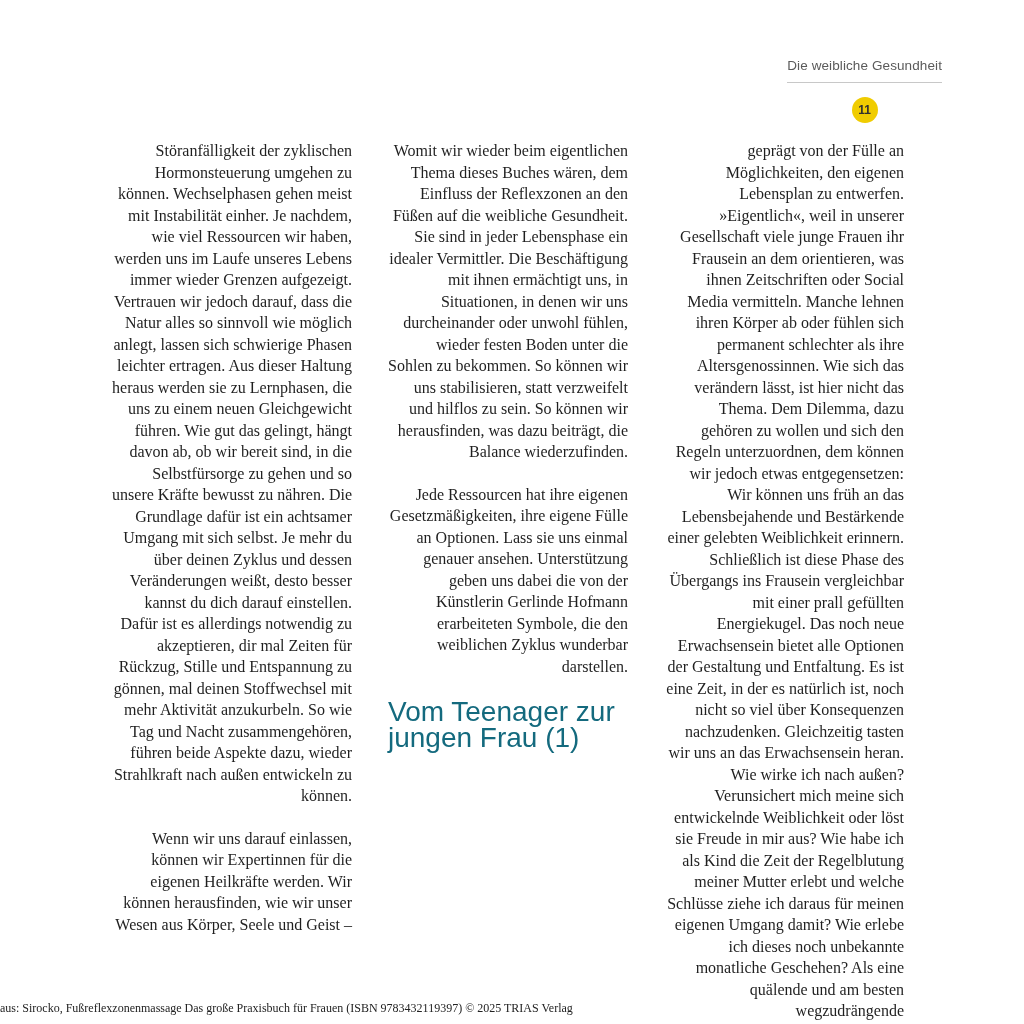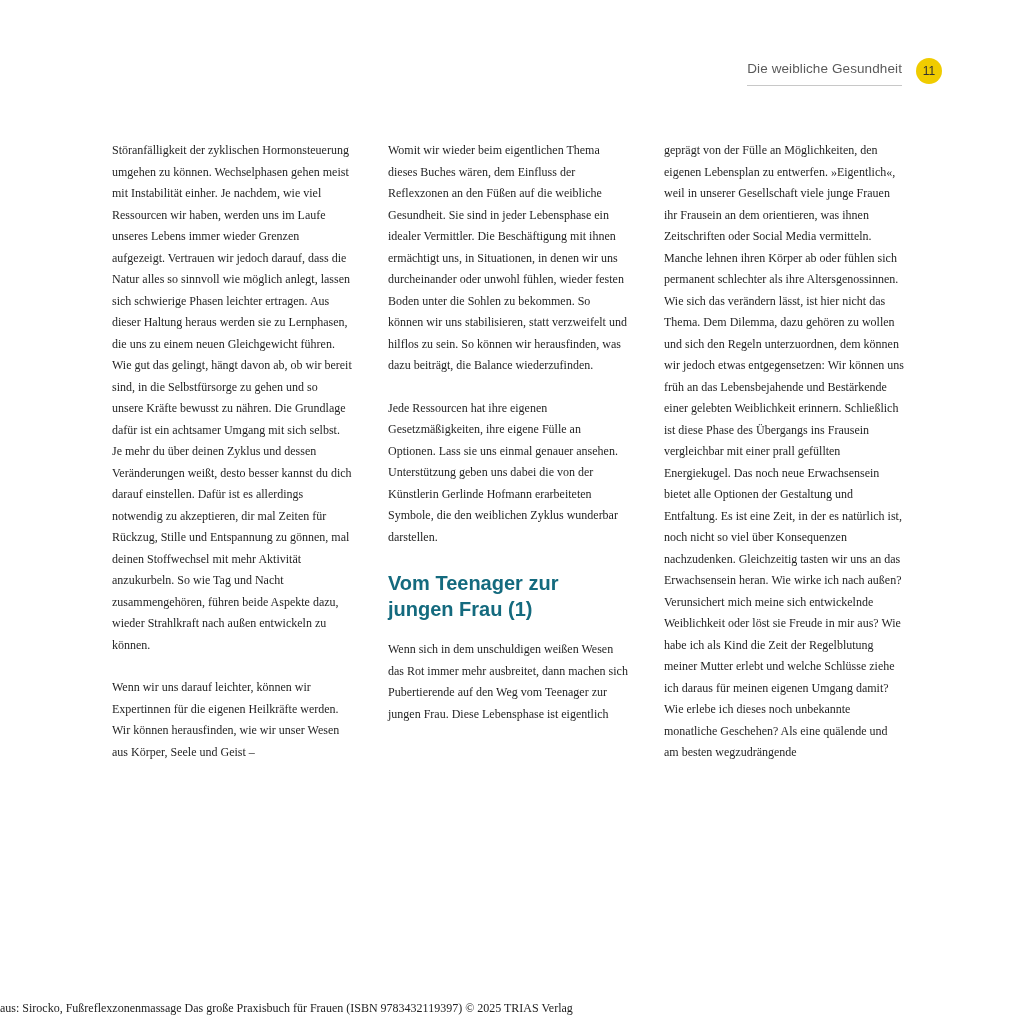--- a/index.html
+++ b/index.html
@@ -16,67 +16,68 @@
   .page { position: absolute; inset: 0; }
 
   
   .running-header {
     position: absolute;
     top: 58px;
     right: 82px;
     display: flex;
     align-items: center;
     gap: 14px;
+    flex-direction: column;
   }
   .rh-title {
     font-family: "Liberation Sans", sans-serif;
     font-size: 13.5px;
     color: #5a5a5a;
     padding-bottom: 9px;
     border-bottom: 1px solid #c8c8c8;
     letter-spacing: 0.1px;
   }
   .page-badge {
     width: 26px;
     height: 26px;
     border-radius: 50%;
     display: flex;
     align-items: center;
     justify-content: center;
     font-family: "Liberation Sans", sans-serif;
     font-size: 12px;
-    font-weight: normal;
+    font-weight: bold;
     color: #303030;
     background: #f0cc00; 
     margin-bottom: 4px;
   }
 
   
   .columns {
     position: absolute;
     left: 112px;
     top: 140px;
     width: 792px;
     display: flex;
     gap: 36px;
   }
   .col { width: 240px; flex: 0 0 240px; }
   .col p {
     margin: 0 0 21px 0;
-    font-size: 12px;
+    font-size: 16px;
     line-height: 21.5px;
-    text-align: left;
+    text-align: right;
     hyphens: auto;
     -webkit-hyphens: auto;
   }
   .section-heading {
     font-family: "Liberation Sans", sans-serif;
-    font-size: 20px;
+    font-size: 28px;
     line-height: 26px;
-    font-weight: 700;
+    font-weight: 400;
     color: #146a7e; 
     margin: 22px 0 17px 0;
   }
 
   
   .footer {
     position: absolute;
     left: 0;
     right: 0;
     top: 1001px;
@@ -94,28 +95,27 @@
 
   <div class="running-header">
     <span class="rh-title">Die weibliche Gesundheit</span>
     <span class="page-badge" style="background: rgb(240, 204, 0);">11</span>
   </div>
 
   <div class="columns">
 
     <div class="col">
       <p>Störanfälligkeit der zyklischen Hormonsteuerung umgehen zu können. Wechselphasen gehen meist mit Instabilität einher. Je nachdem, wie viel Ressourcen wir haben, werden uns im Laufe unseres Lebens immer wieder Grenzen aufgezeigt. Vertrauen wir jedoch darauf, dass die Natur alles so sinnvoll wie möglich anlegt, lassen sich schwierige Phasen leichter ertragen. Aus dieser Haltung heraus werden sie zu Lernphasen, die uns zu einem neuen Gleichgewicht führen. Wie gut das gelingt, hängt davon ab, ob wir bereit sind, in die Selbstfürsorge zu gehen und so unsere Kräfte bewusst zu nähren. Die Grundlage dafür ist ein achtsamer Umgang mit sich selbst. Je mehr du über deinen Zyklus und dessen Veränderungen weißt, desto besser kannst du dich darauf einstellen. Dafür ist es allerdings notwendig zu akzeptieren, dir mal Zeiten für Rückzug, Stille und Entspannung zu gönnen, mal deinen Stoffwechsel mit mehr Aktivität anzukurbeln. So wie Tag und Nacht zusammengehören, führen beide Aspekte dazu, wieder Strahlkraft nach außen entwickeln zu können.</p>
-      <p>Wenn wir uns darauf leichter, können wir Expertinnen für die eigenen Heilkräfte werden. Wir können herausfinden, wie wir unser Wesen aus Körper, Seele und Geist –</p>
+      <p>Wenn wir uns darauf einlassen, können wir Expertinnen für die eigenen Heilkräfte werden. Wir können herausfinden, wie wir unser Wesen aus Körper, Seele und Geist –</p>
     </div>
 
     <div class="col">
       <p>Womit wir wieder beim eigentlichen Thema dieses Buches wären, dem Einfluss der Reflexzonen an den Füßen auf die weibliche Gesundheit. Sie sind in jeder Lebensphase ein idealer Vermittler. Die Beschäftigung mit ihnen ermächtigt uns, in Situationen, in denen wir uns durcheinander oder unwohl fühlen, wieder festen Boden unter die Sohlen zu bekommen. So können wir uns stabilisieren, statt verzweifelt und hilflos zu sein. So können wir herausfinden, was dazu beiträgt, die Balance wiederzufinden.</p>
       <p>Jede Ressourcen hat ihre eigenen Gesetzmäßigkeiten, ihre eigene Fülle an Optionen. Lass sie uns einmal genauer ansehen. Unterstützung geben uns dabei die von der Künstlerin Gerlinde Hofmann erarbeiteten Symbole, die den weiblichen Zyklus wunderbar darstellen.</p>
       <h2 class="section-heading" style="color: rgb(20, 106, 126);">Vom Teenager zur jungen Frau (1)</h2>
-      <p>Wenn sich in dem unschuldigen weißen Wesen das Rot immer mehr ausbreitet, dann machen sich Pubertierende auf den Weg vom Teenager zur jungen Frau. Diese Lebensphase ist eigentlich</p>
     </div>
 
     <div class="col">
       <p>geprägt von der Fülle an Möglichkeiten, den eigenen Lebensplan zu entwerfen. »Eigentlich«, weil in unserer Gesellschaft viele junge Frauen ihr Frausein an dem orientieren, was ihnen Zeitschriften oder Social Media vermitteln. Manche lehnen ihren Körper ab oder fühlen sich permanent schlechter als ihre Altersgenossinnen. Wie sich das verändern lässt, ist hier nicht das Thema. Dem Dilemma, dazu gehören zu wollen und sich den Regeln unterzuordnen, dem können wir jedoch etwas entgegensetzen: Wir können uns früh an das Lebensbejahende und Bestärkende einer gelebten Weiblichkeit erinnern. Schließlich ist diese Phase des Übergangs ins Frausein vergleichbar mit einer prall gefüllten Energiekugel. Das noch neue Erwachsensein bietet alle Optionen der Gestaltung und Entfaltung. Es ist eine Zeit, in der es natürlich ist, noch nicht so viel über Konsequenzen nachzudenken. Gleichzeitig tasten wir uns an das Erwachsensein heran. Wie wirke ich nach außen? Verunsichert mich meine sich entwickelnde Weiblichkeit oder löst sie Freude in mir aus? Wie habe ich als Kind die Zeit der Regelblutung meiner Mutter erlebt und welche Schlüsse ziehe ich daraus für meinen eigenen Umgang damit? Wie erlebe ich dieses noch unbekannte monatliche Geschehen? Als eine quälende und am besten wegzudrängende</p>
     </div>
 
   </div>
 
   <div class="footer">aus: Sirocko, Fußreflexzonenmassage Das große Praxisbuch für Frauen (ISBN 9783432119397) © 2025 TRIAS Verlag</div>
 

